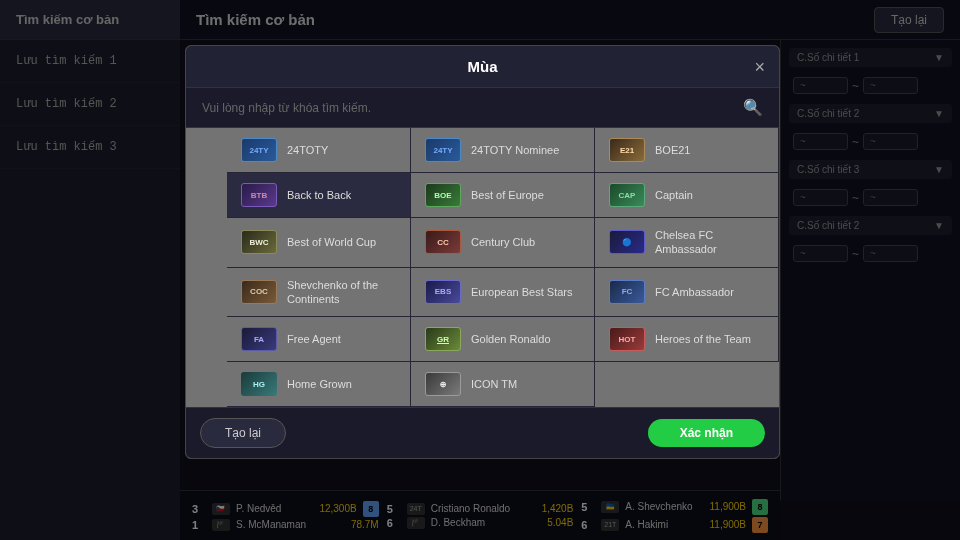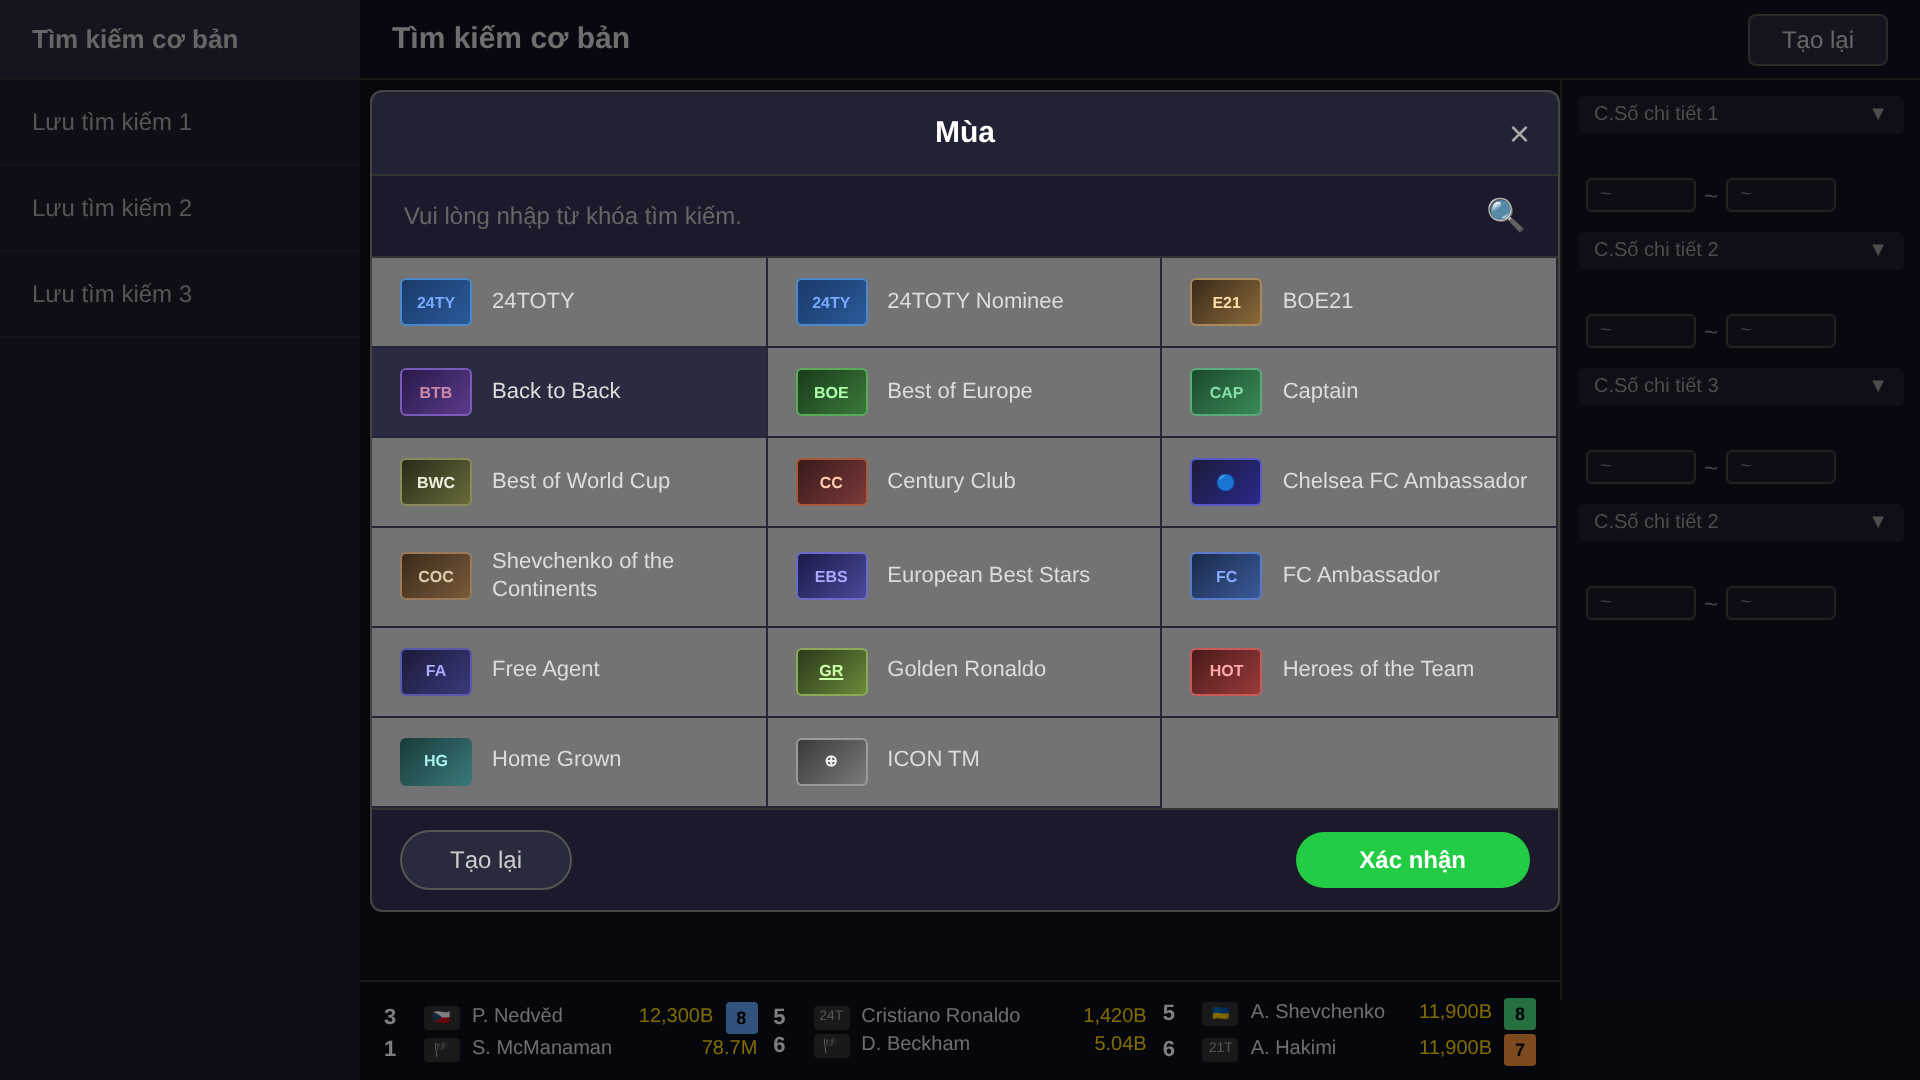--- a/index.html
+++ b/index.html
@@ -37,20 +37,21 @@
       font-weight: bold;
       color: #ccc;
       border-bottom: 1px solid #333;
     }
     .sidebar-item {
       padding: 14px 16px;
       font-size: 12px;
       color: #aaa;
       border-bottom: 1px solid #252535;
       cursor: pointer;
+      font-family: Liberation Mono, monospace;
     }
 
     
     .main-header {
       position: absolute;
       left: 180px; top: 0;
       right: 0; height: 40px;
       background: #111122;
       display: flex;
       align-items: center;
@@ -82,21 +83,21 @@
       background: #111122;
       padding: 8px;
       border-left: 1px solid #333;
       display: flex;
       flex-direction: column;
       gap: 8px;
     }
     .detail-group {
       display: flex;
       flex-direction: column;
-      gap: 20px;
+      gap: 8px;
     }
     .detail-label {
       font-size: 10px;
       color: #999;
       background: #1e1e30;
       padding: 4px 8px;
       border-radius: 3px;
       display: flex;
       align-items: center;
       justify-content: space-between;
@@ -230,20 +231,21 @@
     }
     .modal-search input::placeholder { color: #666; }
     .search-icon { color: #aaa; font-size: 16px; }
 
     .modal-grid {
       display: grid;
       grid-template-columns: repeat(3, 1fr);
       gap: 0;
       max-height: 320px;
       overflow-y: auto;
+      margin-left: 41px;
     }
     .modal-grid::-webkit-scrollbar { width: 6px; }
     .modal-grid::-webkit-scrollbar-track { background: #111; }
     .modal-grid::-webkit-scrollbar-thumb { background: #444; border-radius: 3px; }
 
     .grid-item {
       display: flex;
       align-items: center;
       gap: 10px;
       padding: 10px 14px;

